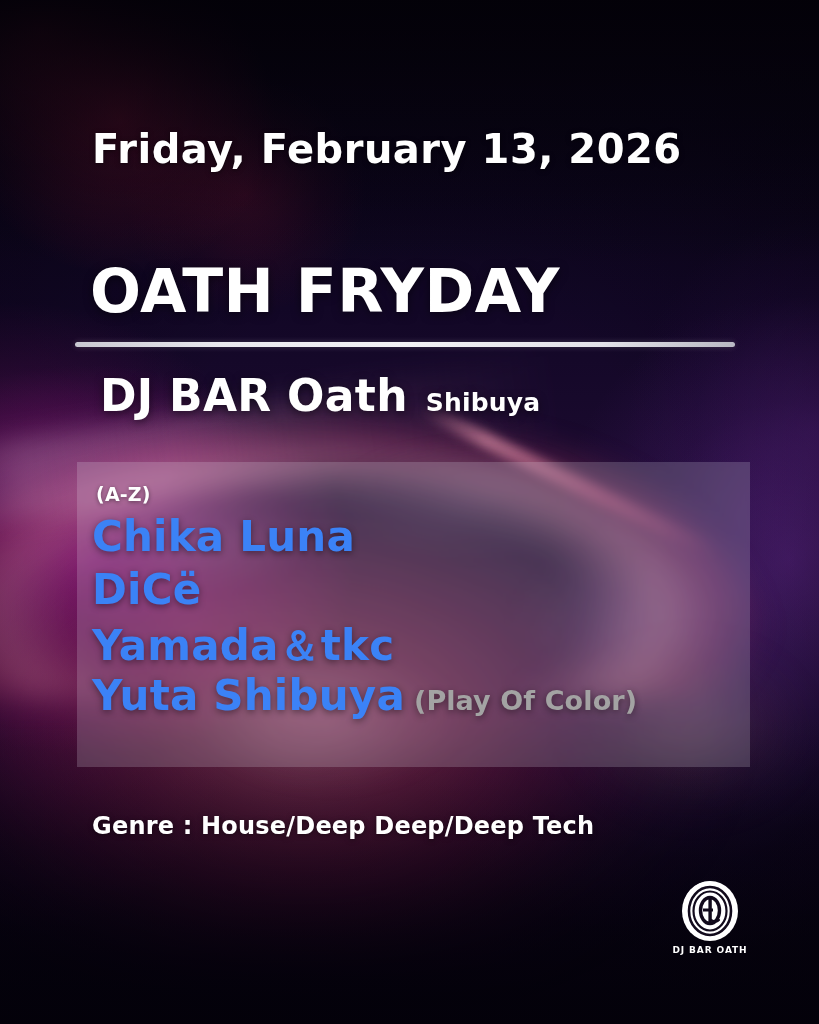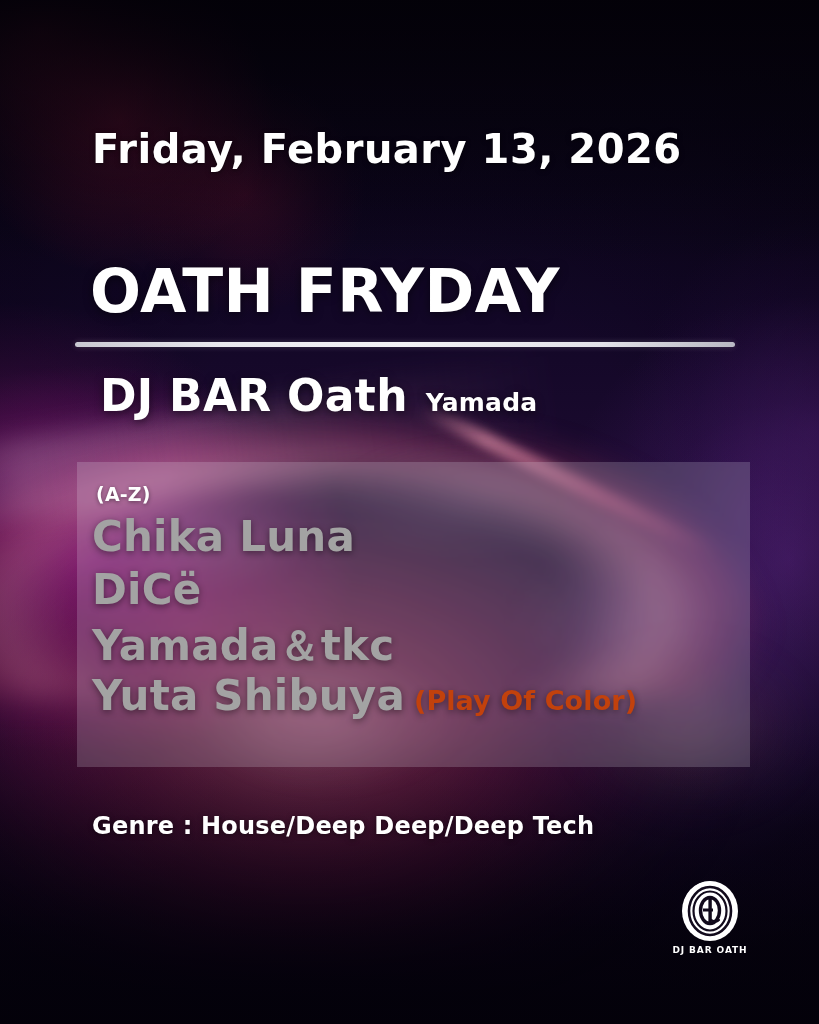--- a/index.html
+++ b/index.html
@@ -238,29 +238,29 @@
   }
   .artist {
     display: flex;
     align-items: baseline;
     height: 53px;
     white-space: nowrap;
   }
   .artist-name {
     font-size: 42px;
     font-weight: 700;
-    color: #a3a3a3;
+    color: #3b82f6;
     letter-spacing: 0.2px;
     text-shadow: 0 2px 7px rgba(0,0,0,0.45);
   }
   .artist-affil {
     margin-left: 9px;
     font-size: 27px;
     font-weight: 700;
-    color: #c2410c;
+    color: #a3a3a3;
     letter-spacing: 0.1px;
     text-shadow: 0 2px 7px rgba(0,0,0,0.45);
   }
 
   .genre-line {
     position: absolute;
     left: 92px;
     top: 812px;
     font-size: 24px;
     font-weight: 700;
@@ -318,21 +318,21 @@
 
     <div class="date-line">Friday,  February  13, 2026</div>
 
 
     <div class="event-title">OATH FRYDAY</div>
 
     <div class="divider"></div>
 
     <div class="venue-row">
       <span class="venue-name">DJ BAR Oath</span>
-      <span class="venue-area">Yamada</span>
+      <span class="venue-area">Shibuya</span>
     </div>
 
     <div class="lineup-panel"></div>
 
     <div class="lineup-az">(A-Z)</div>
 
     <div class="lineup-list">
       <div class="artist">
         <span class="artist-name">Chika Luna</span>
         <span class="artist-affil"></span>

